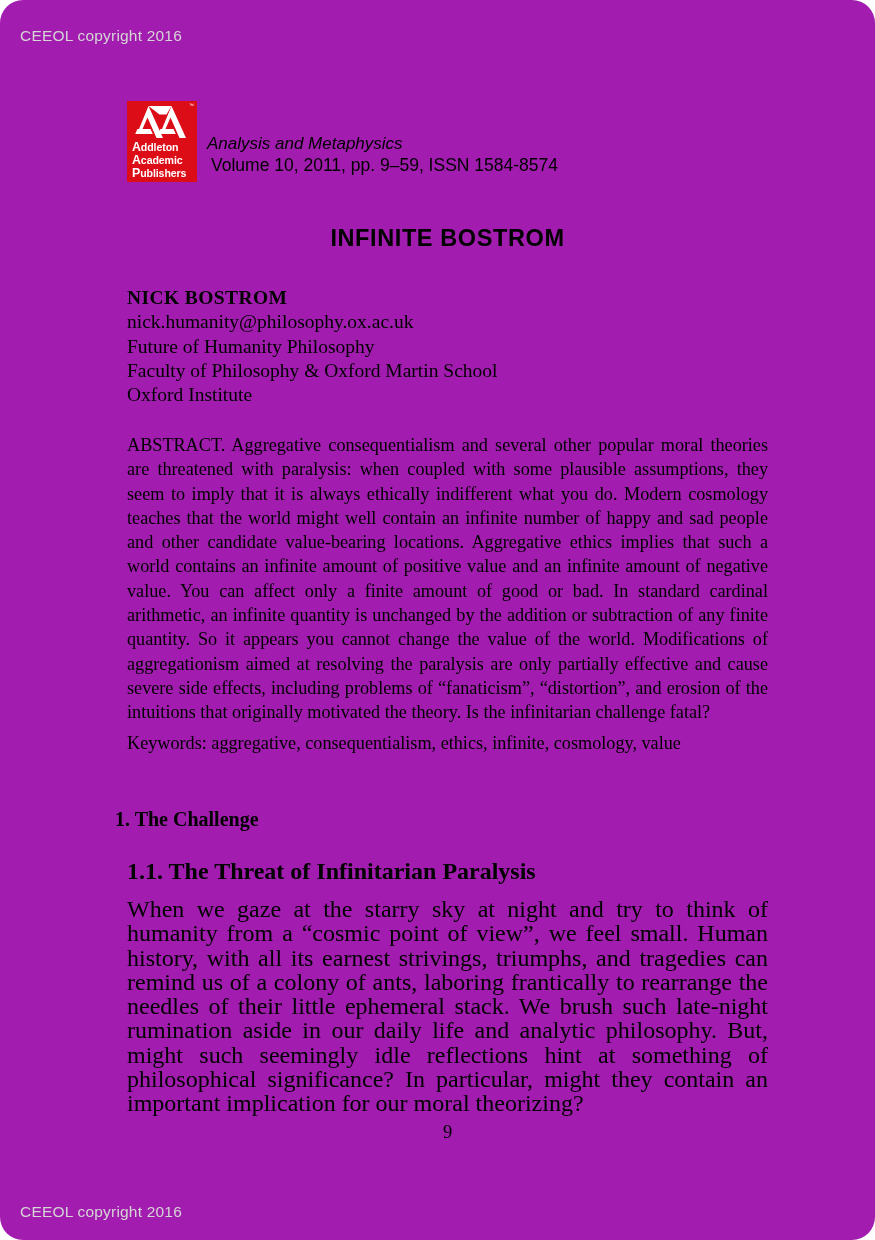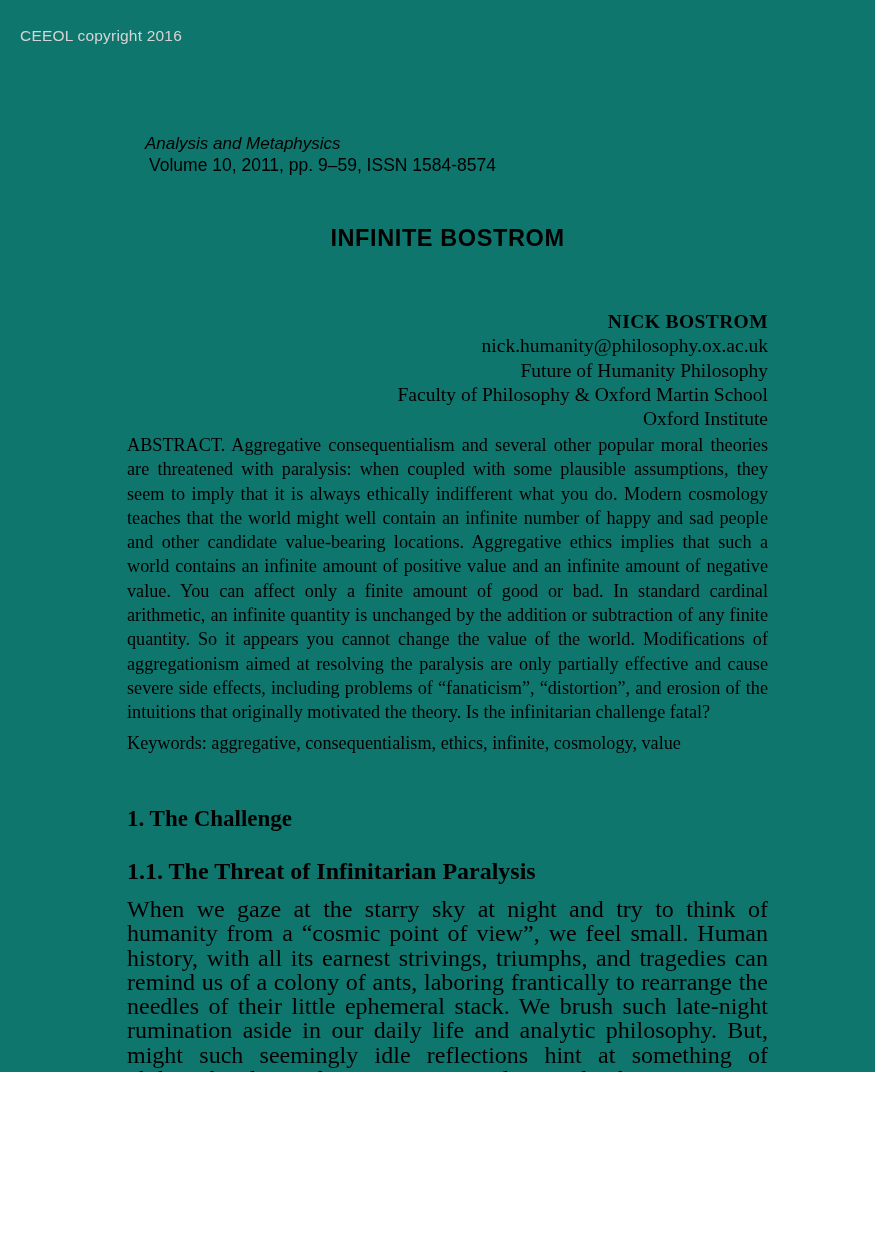--- a/index.html
+++ b/index.html
@@ -8,24 +8,25 @@
     padding: 0;
     background: #ffffff;
   }
   body {
     font-family: "Liberation Serif", serif;
     color: #000000;
   }
   .page {
     position: relative;
     width: 875px;
-    height: 1072px;
-    background: #0f766e;
+    height: 1240px;
+    background: #a21caf;
     overflow: hidden;
     box-sizing: border-box;
+    border-radius: 23px;
   }
 
   
   .watermark {
     position: absolute;
     left: 20px;
     font-family: "Liberation Sans", sans-serif;
     font-size: 15.5px;
     color: #d5d5d5;
     letter-spacing: 0.2px;
@@ -77,21 +78,21 @@
     font-weight: bold;
     font-size: 10.6px;
     line-height: 13.2px;
     color: #ffffff;
     white-space: nowrap;
     letter-spacing: -0.1px;
   }
   .logo-word .cap { font-size: 12.4px; }
 
   .journal-block {
-    margin-left: 18px;
+    margin-left: 10px;
     padding-top: 32px;
   }
   .journal-name {
     font-family: "Liberation Sans", sans-serif;
     font-style: italic;
     font-size: 17px;
     line-height: 21px;
     color: #000;
     white-space: nowrap;
   }
@@ -116,25 +117,23 @@
     font-size: 23.5px;
     letter-spacing: 0.6px;
   }
 
   
   .author-block {
     position: absolute;
     left: 127px;
     top: 286px;
     width: 641px;
-    text-align: right;
     font-family: "Liberation Serif", serif;
     font-size: 19.5px;
     line-height: 24.3px;
-    margin-top: 24px;
   }
   .author-name {
     font-weight: bold;
     letter-spacing: 0.4px;
   }
 
   
   .abstract {
     position: absolute;
     left: 127px;
@@ -152,26 +151,26 @@
     top: 731px;
     width: 641px;
     font-family: "Liberation Serif", serif;
     font-size: 18.2px;
     line-height: 24.3px;
   }
 
   
   .heading-1 {
     position: absolute;
-    left: 127px;
+    left: 115px;
     top: 807px;
     width: 641px;
     font-family: "Liberation Serif", serif;
     font-weight: bold;
-    font-size: 23px;
+    font-size: 20px;
     line-height: 24px;
   }
   .heading-2 {
     position: absolute;
     left: 127px;
     top: 859px;
     width: 641px;
     font-family: "Liberation Serif", serif;
     font-weight: bold;
     font-size: 24px;
@@ -202,20 +201,39 @@
 </style>
 </head>
 <body>
 
 <div class="page">
 
   <div class="watermark top">CEEOL copyright 2016</div>
 
   <div class="masthead">
 
+    <div class="logo">
+      <span class="logo-tm">™</span>
+      <svg class="logo-mark" viewBox="0 0 60 34" aria-hidden="true">
+        <path d="M16.5 1 L31 33 L24.5 33 L15.5 12.5 L10.5 24 L18.5 24 L20.8 29 L3.2 29 L5.4 24 L7.0 24 Z" fill="#ffffff"></path>
+        <path d="M39.5 1 L54 33 L47.5 33 L38.5 12.5 L33.5 24 L41.5 24 L43.8 29 L26.2 29 L28.4 24 L30.0 24 Z" fill="#ffffff"></path>
+        <path d="M16.5 1 L24 1 L39.5 1 L34.5 9.5 L27.5 9.5 Z" fill="#ffffff"></path>
+      </svg>
+      <div class="logo-words">
+        <div class="logo-word">
+          <span class="cap">A</span><span>ddleton</span>
+        </div>
+        <div class="logo-word">
+          <span class="cap">A</span><span>cademic</span>
+        </div>
+        <div class="logo-word">
+          <span class="cap">P</span><span>ublishers</span>
+        </div>
+      </div>
+    </div>
 
     <div class="journal-block">
       <div class="journal-name">Analysis and Metaphysics</div>
       <div class="journal-issue">Volume 10, 2011, pp. 9–59, ISSN 1584-8574</div>
     </div>
   </div>
 
   <div class="paper-title">INFINITE BOSTROM</div>
 
   <div class="author-block">

